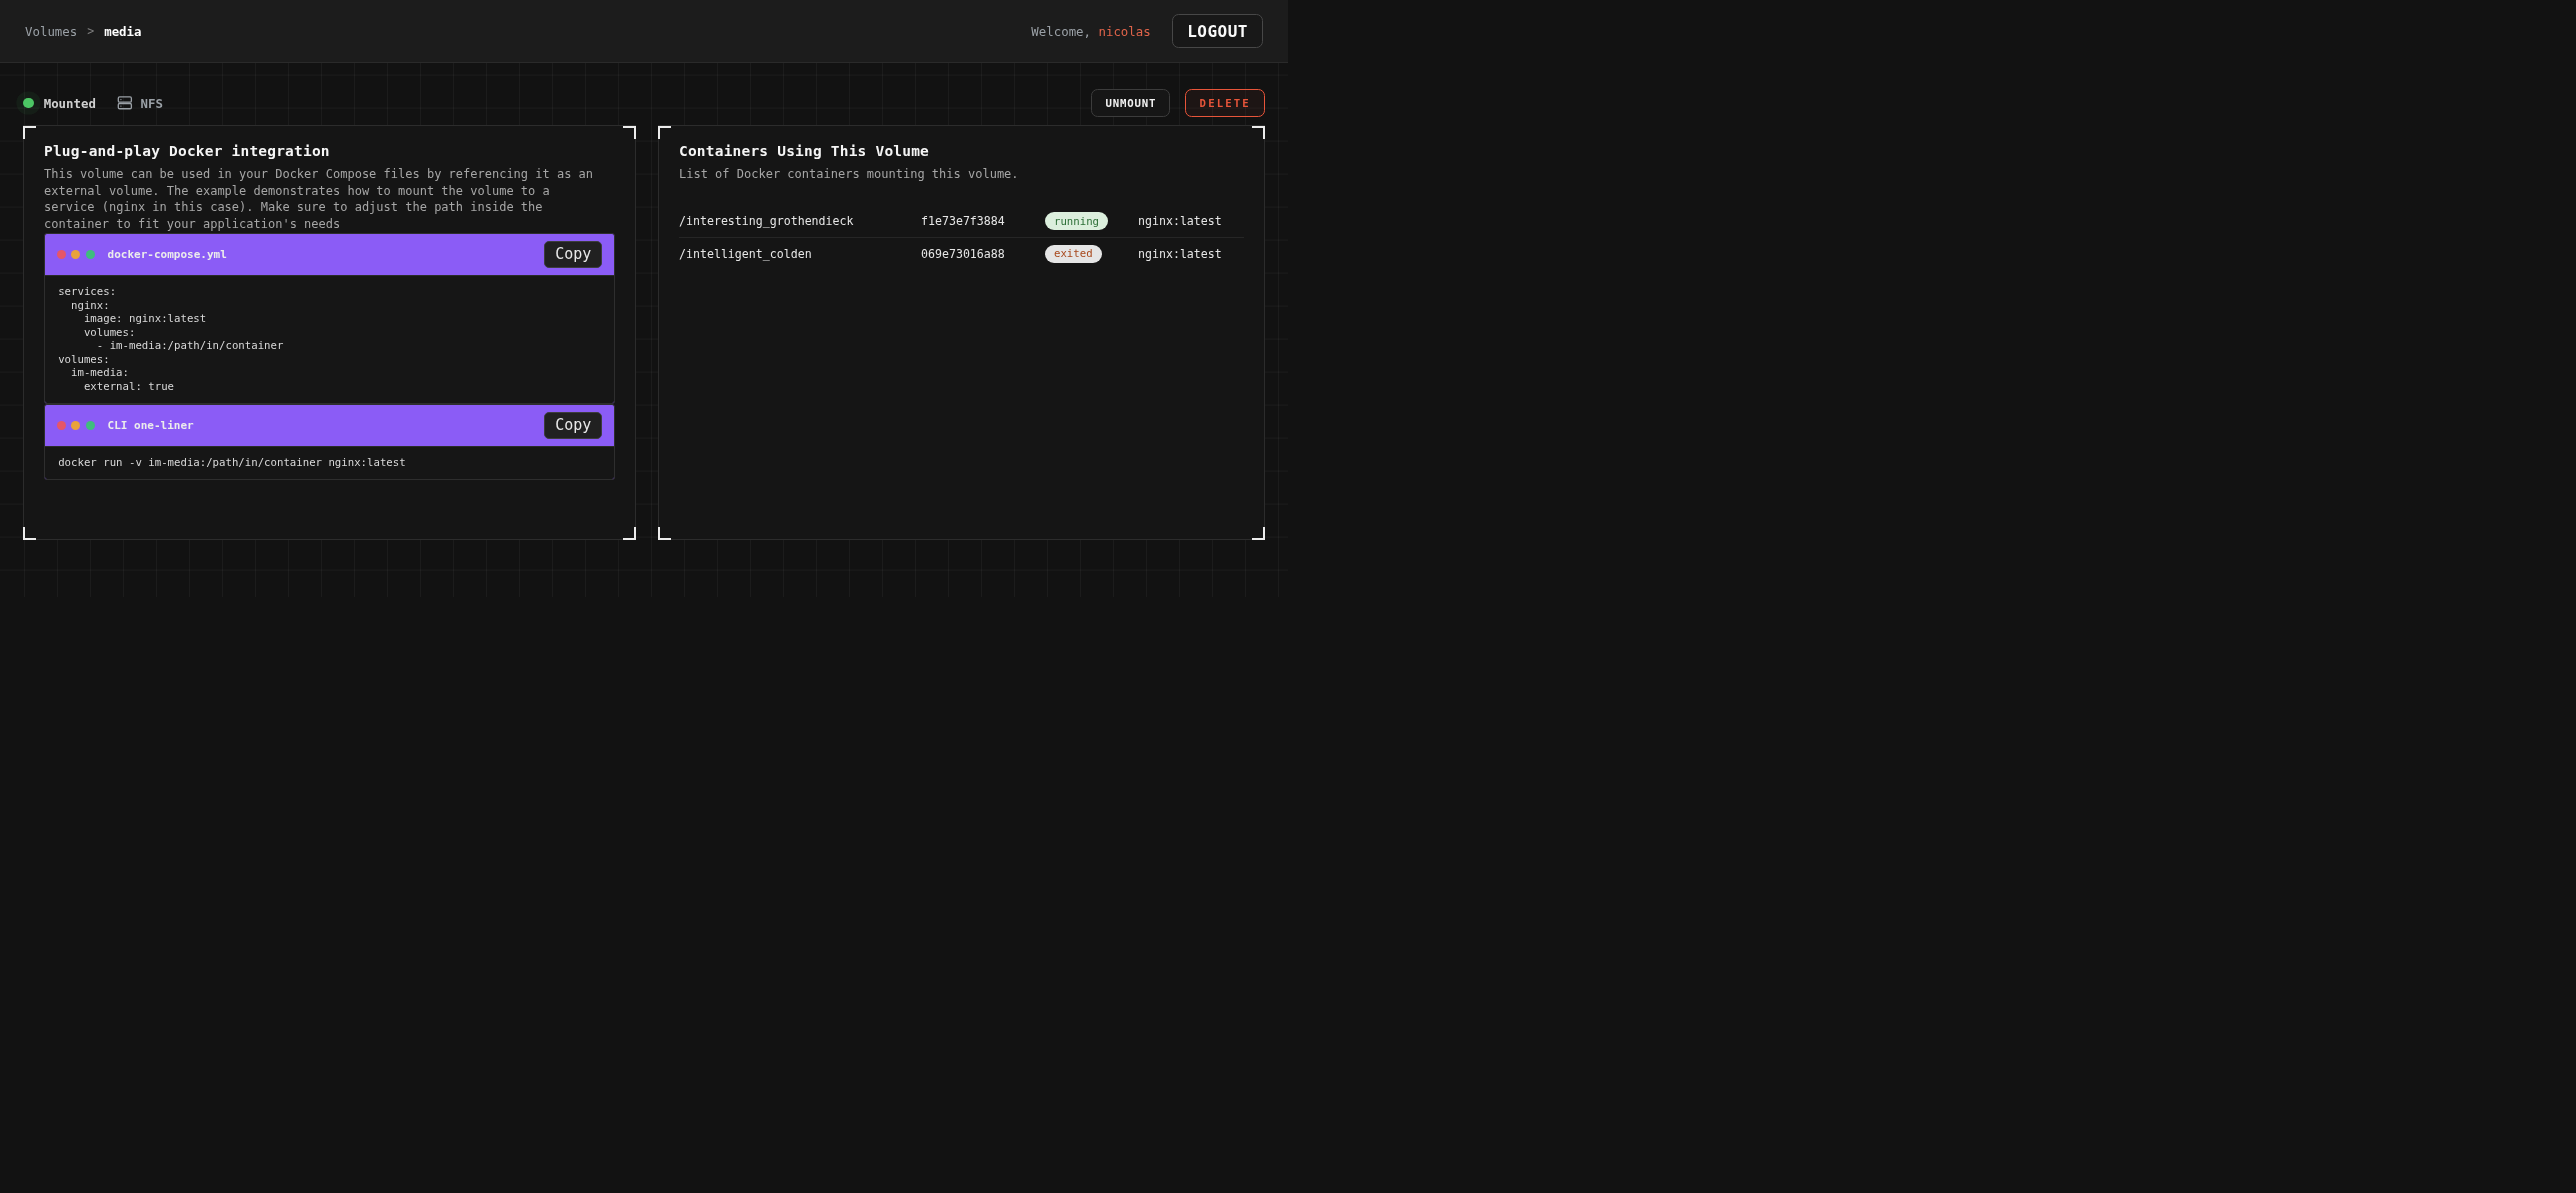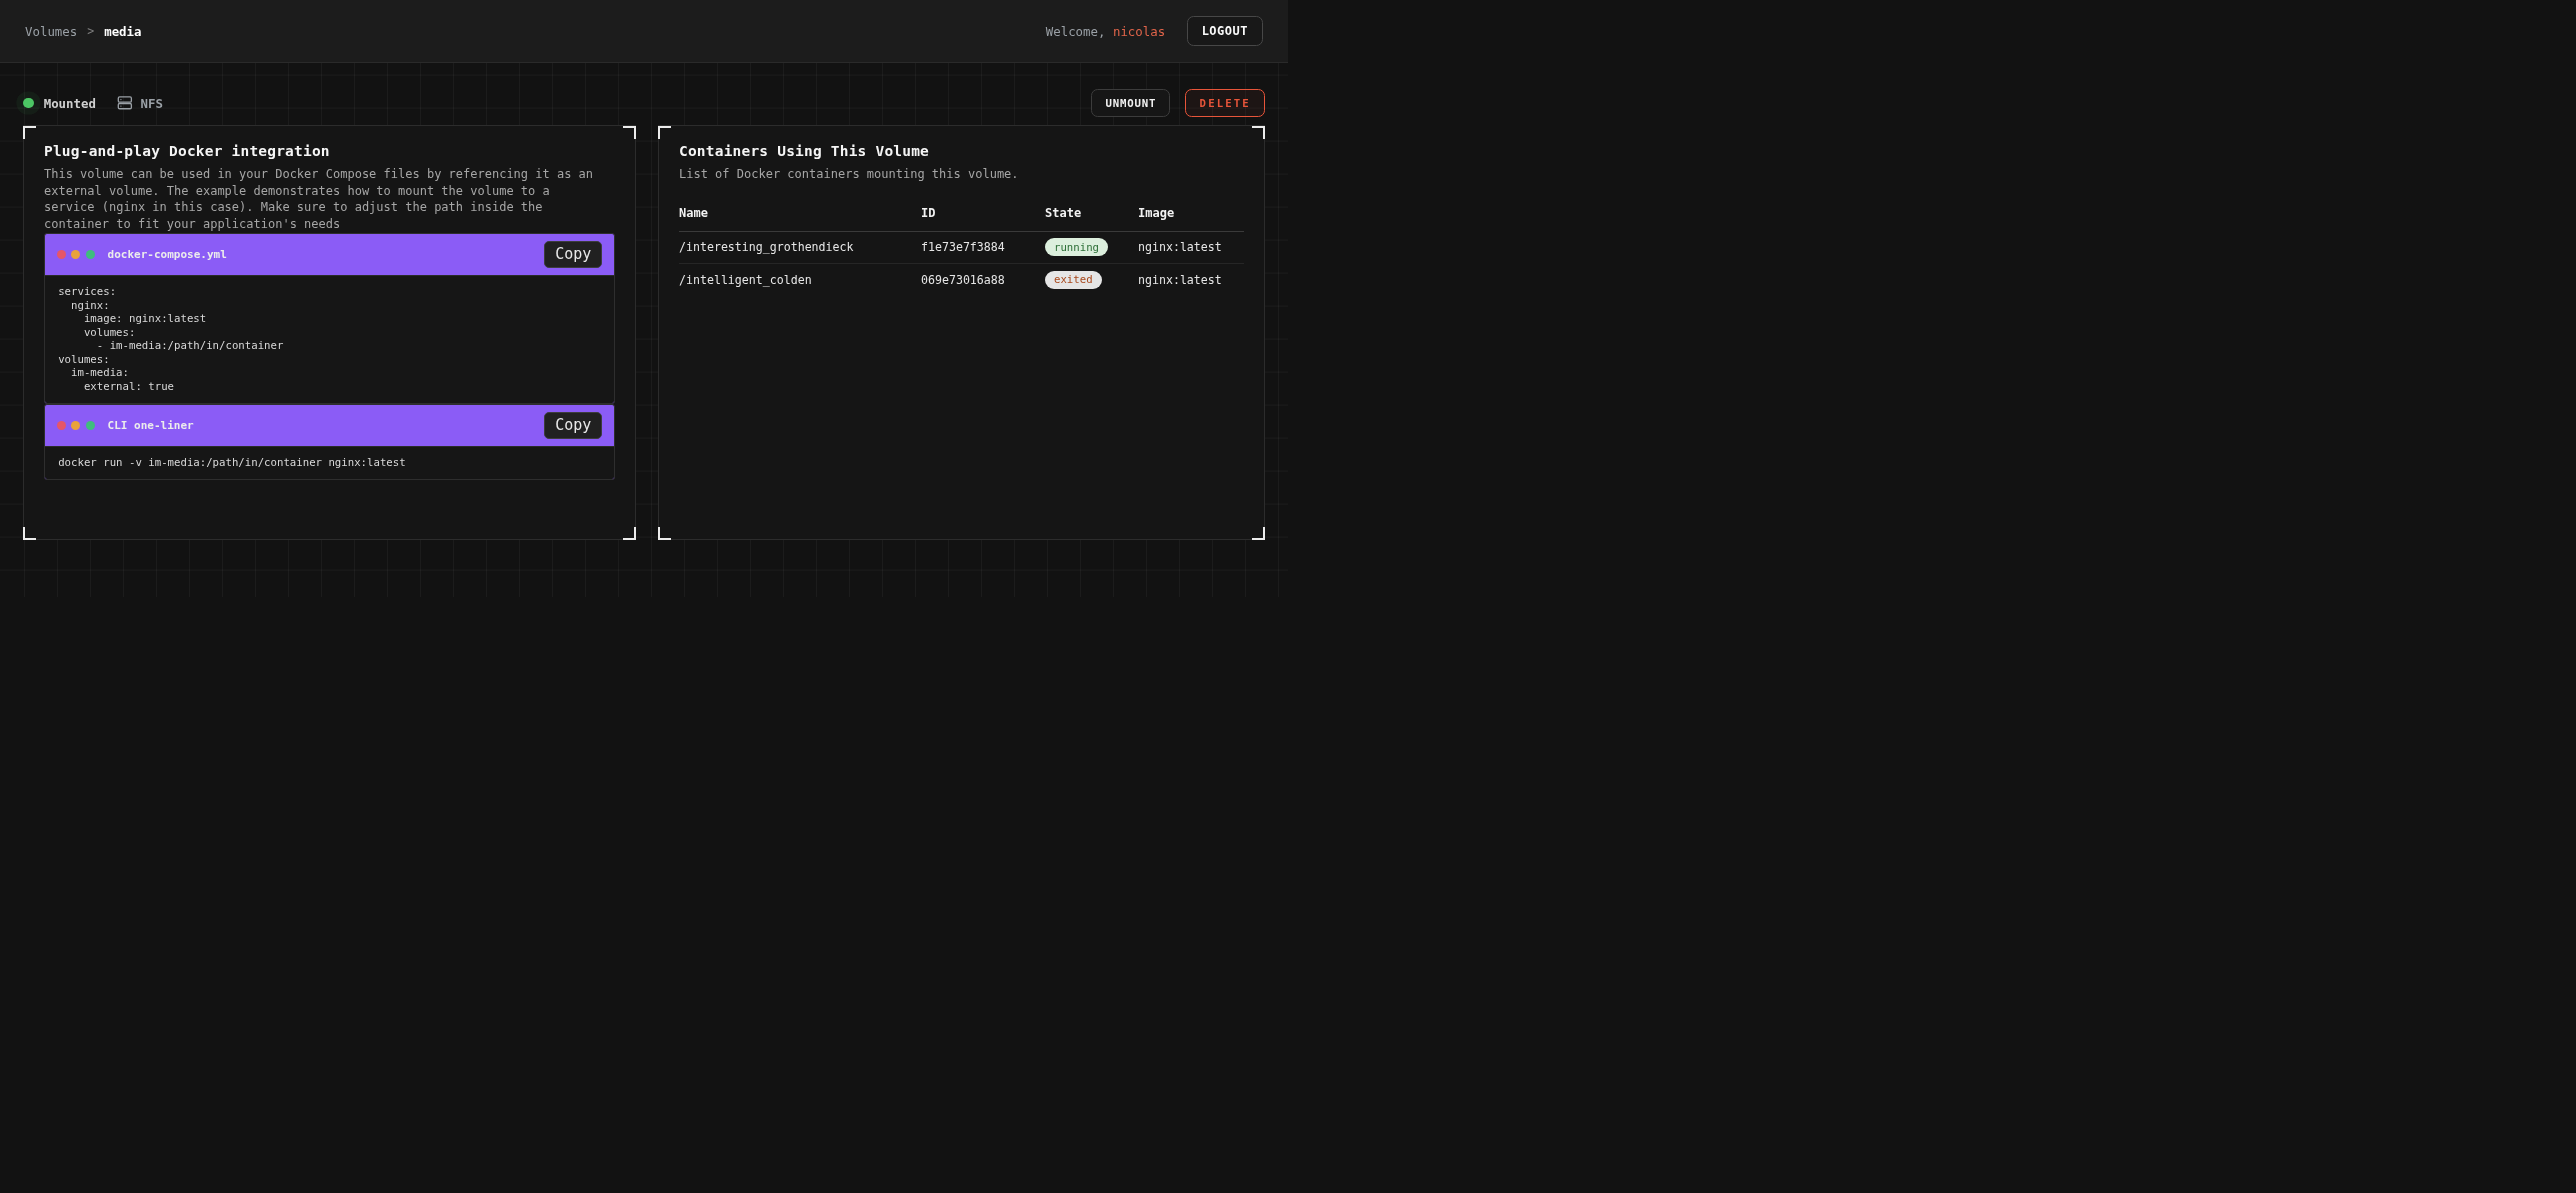--- a/index.html
+++ b/index.html
@@ -22,21 +22,21 @@
   .breadcrumb { display: flex; align-items: center; gap: 10px; font-size: 12.4px; }
   .crumb-root { color: #9aa0a6; cursor: pointer; }
   .crumb-sep  { color: #7d7d7d; font-size: 11.6px; }
   .crumb-current { color: #ffffff; font-weight: bold; }
   .header-right { display: flex; align-items: center; }
   .welcome { font-size: 12.4px; color: #9aa0a6; }
   .welcome .username { color: #e0644a; }
   .logout-btn {
     margin-left: 21.5px; padding: 6.6px 14px;
     background: #181818; border: 0.8px solid #474747; border-radius: 6.6px;
-    color: #fafafa; font-family: inherit; font-size: 12px; font-weight: bold;
+    color: #fafafa; font-family: inherit; font-size: 16px; font-weight: bold;
     letter-spacing: 0.5px; cursor: pointer;
   }
 
   
   .main {
     position: relative; height: 546px; padding: 0 23px;
     background-color: #121212;
     background-image:
       linear-gradient(rgba(255,255,255,0.042) 0.8px, transparent 0.8px),
       linear-gradient(90deg, rgba(255,255,255,0.042) 0.8px, transparent 0.8px);
@@ -241,26 +241,20 @@
     <div class="card card-right">
       <span class="corner tl"></span>
       <span class="corner tr"></span>
       <span class="corner bl"></span>
       <span class="corner br"></span>
       <div class="card-inner">
         <div class="card-title">Containers Using This Volume</div>
         <div class="card-desc">List of Docker containers mounting this volume.</div>
 
         <div class="containers-table">
-          <div class="t-row t-head">
-            <span class="t-cell">Name</span>
-            <span class="t-cell">ID</span>
-            <span class="t-cell">State</span>
-            <span class="t-cell">Image</span>
-          </div>
 
           <div class="t-row t-body-row">
             <span class="t-cell">/interesting_grothendieck</span>
             <span class="t-cell">f1e73e7f3884</span>
             <span class="t-cell"><span class="pill pill-running">running</span></span>
             <span class="t-cell">nginx:latest</span>
           </div>
 
           <div class="t-row t-body-row">
             <span class="t-cell">/intelligent_colden</span>

